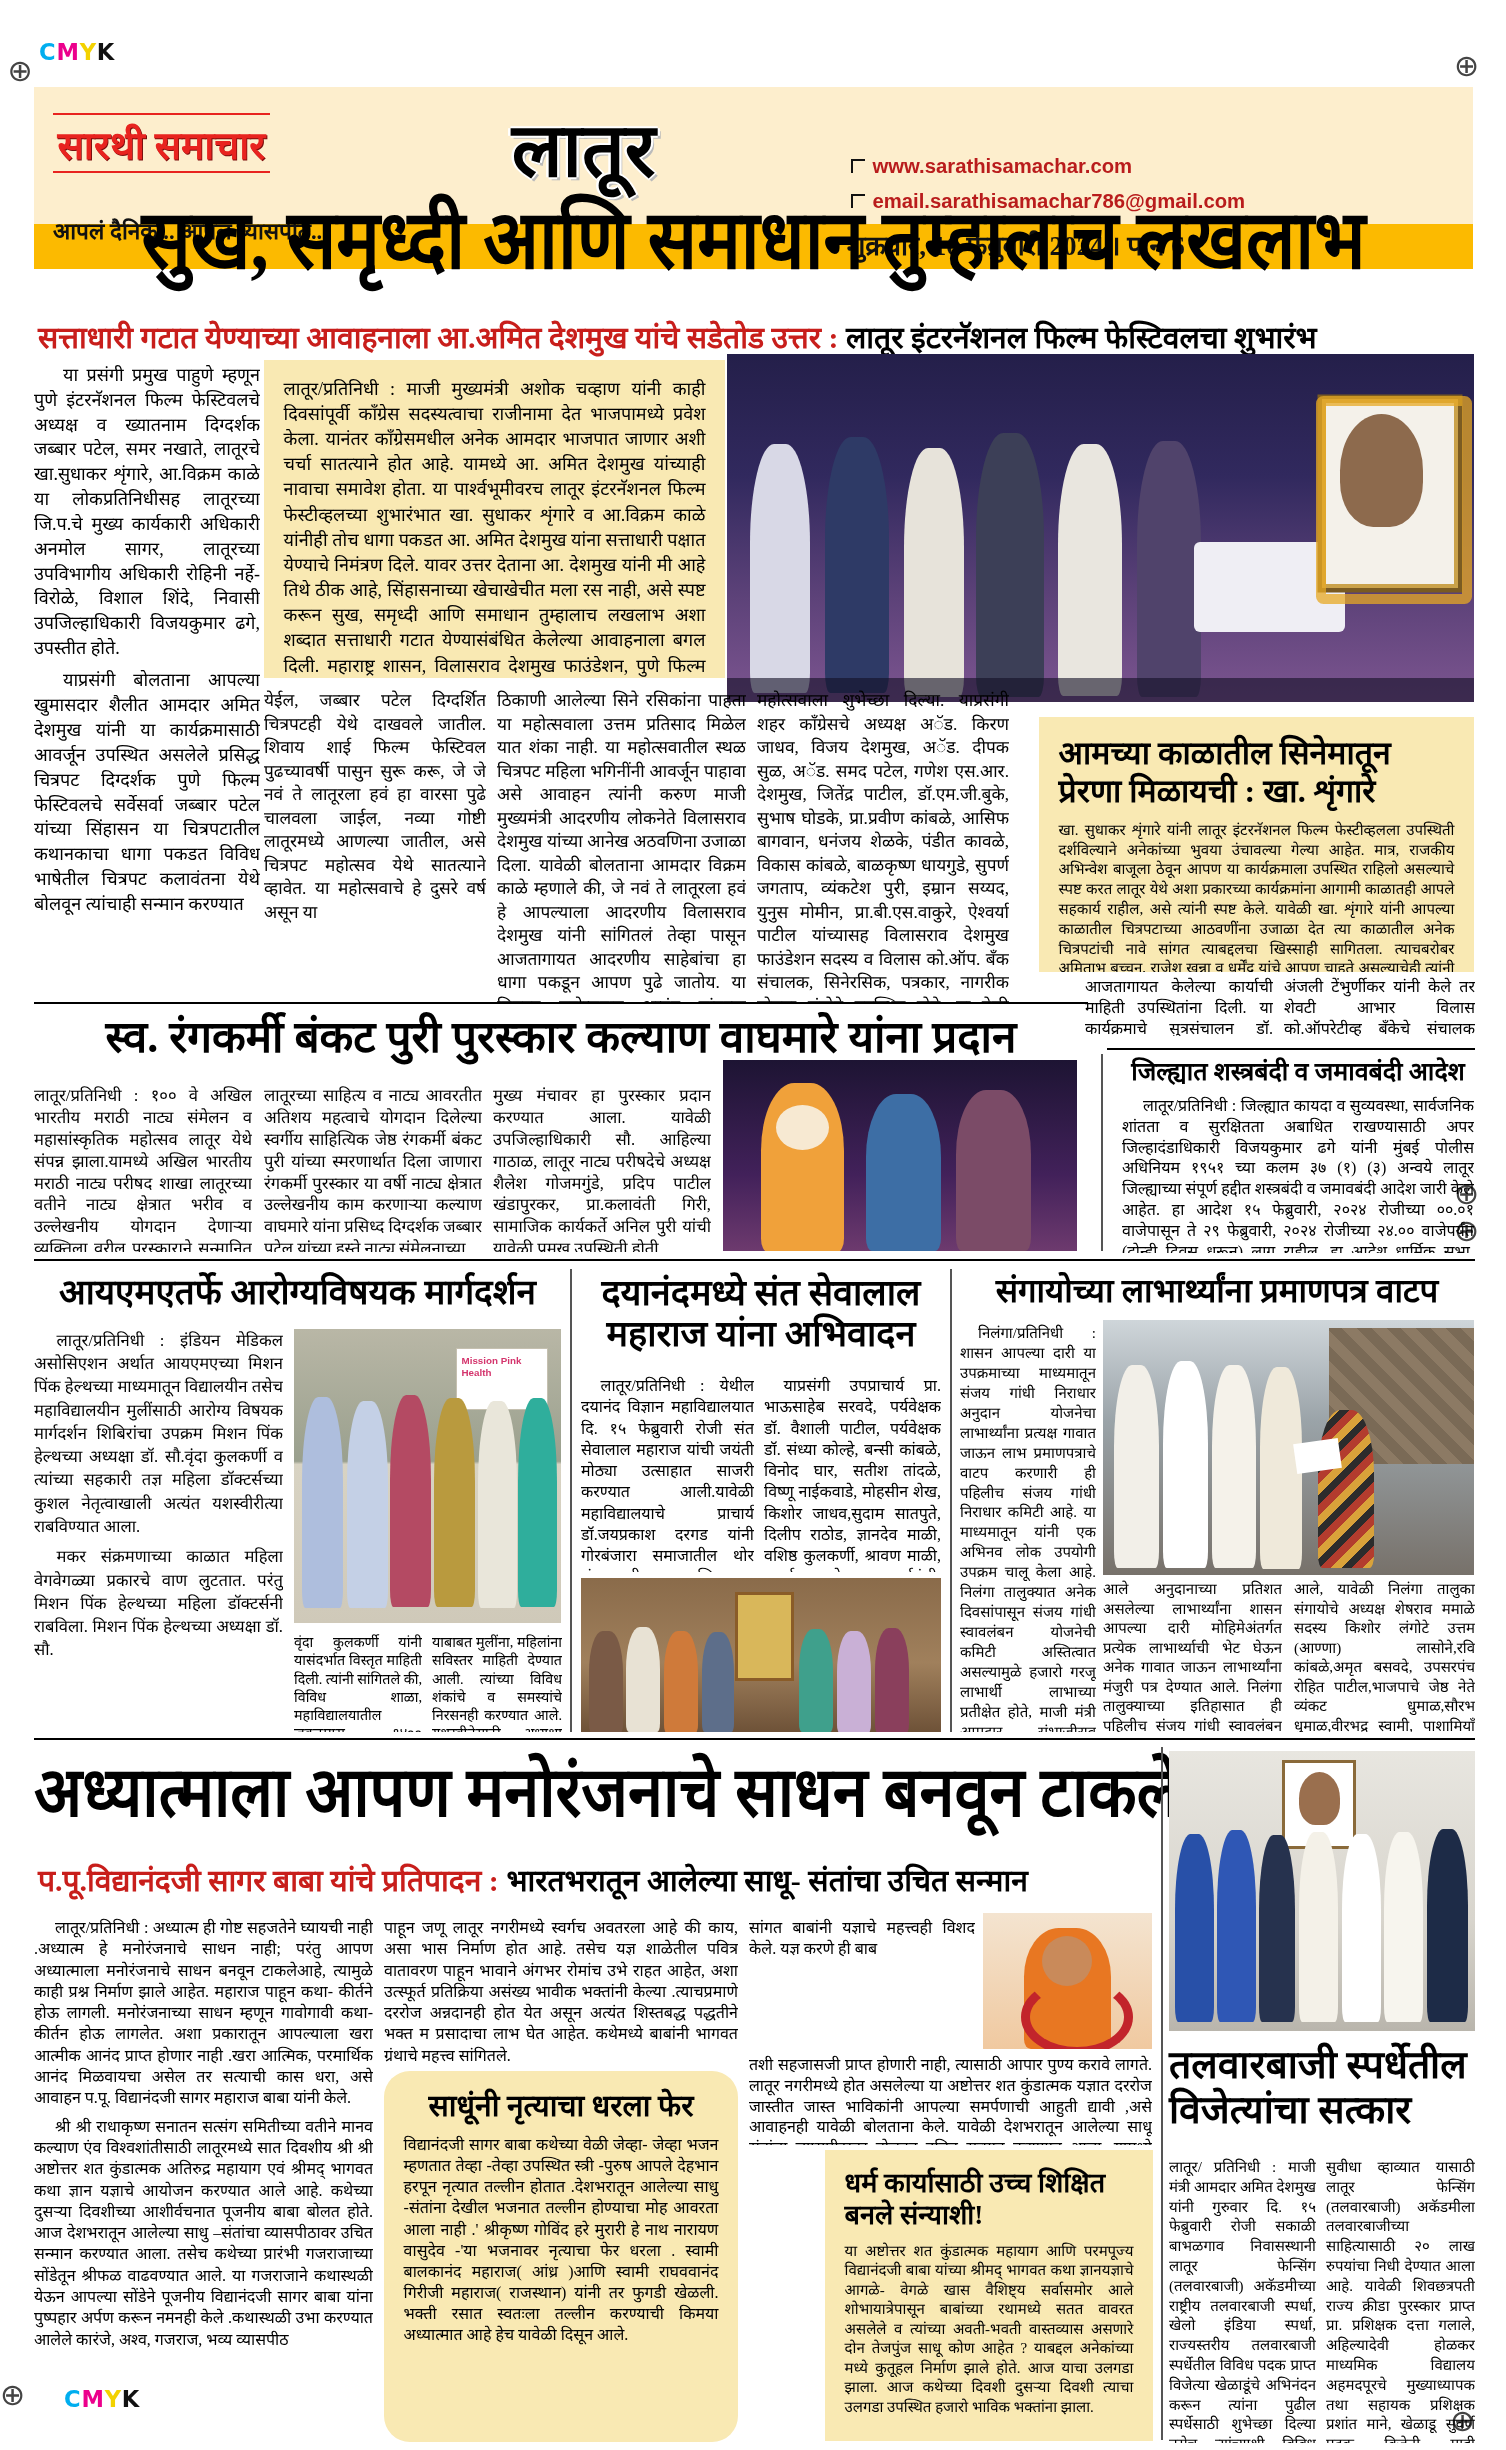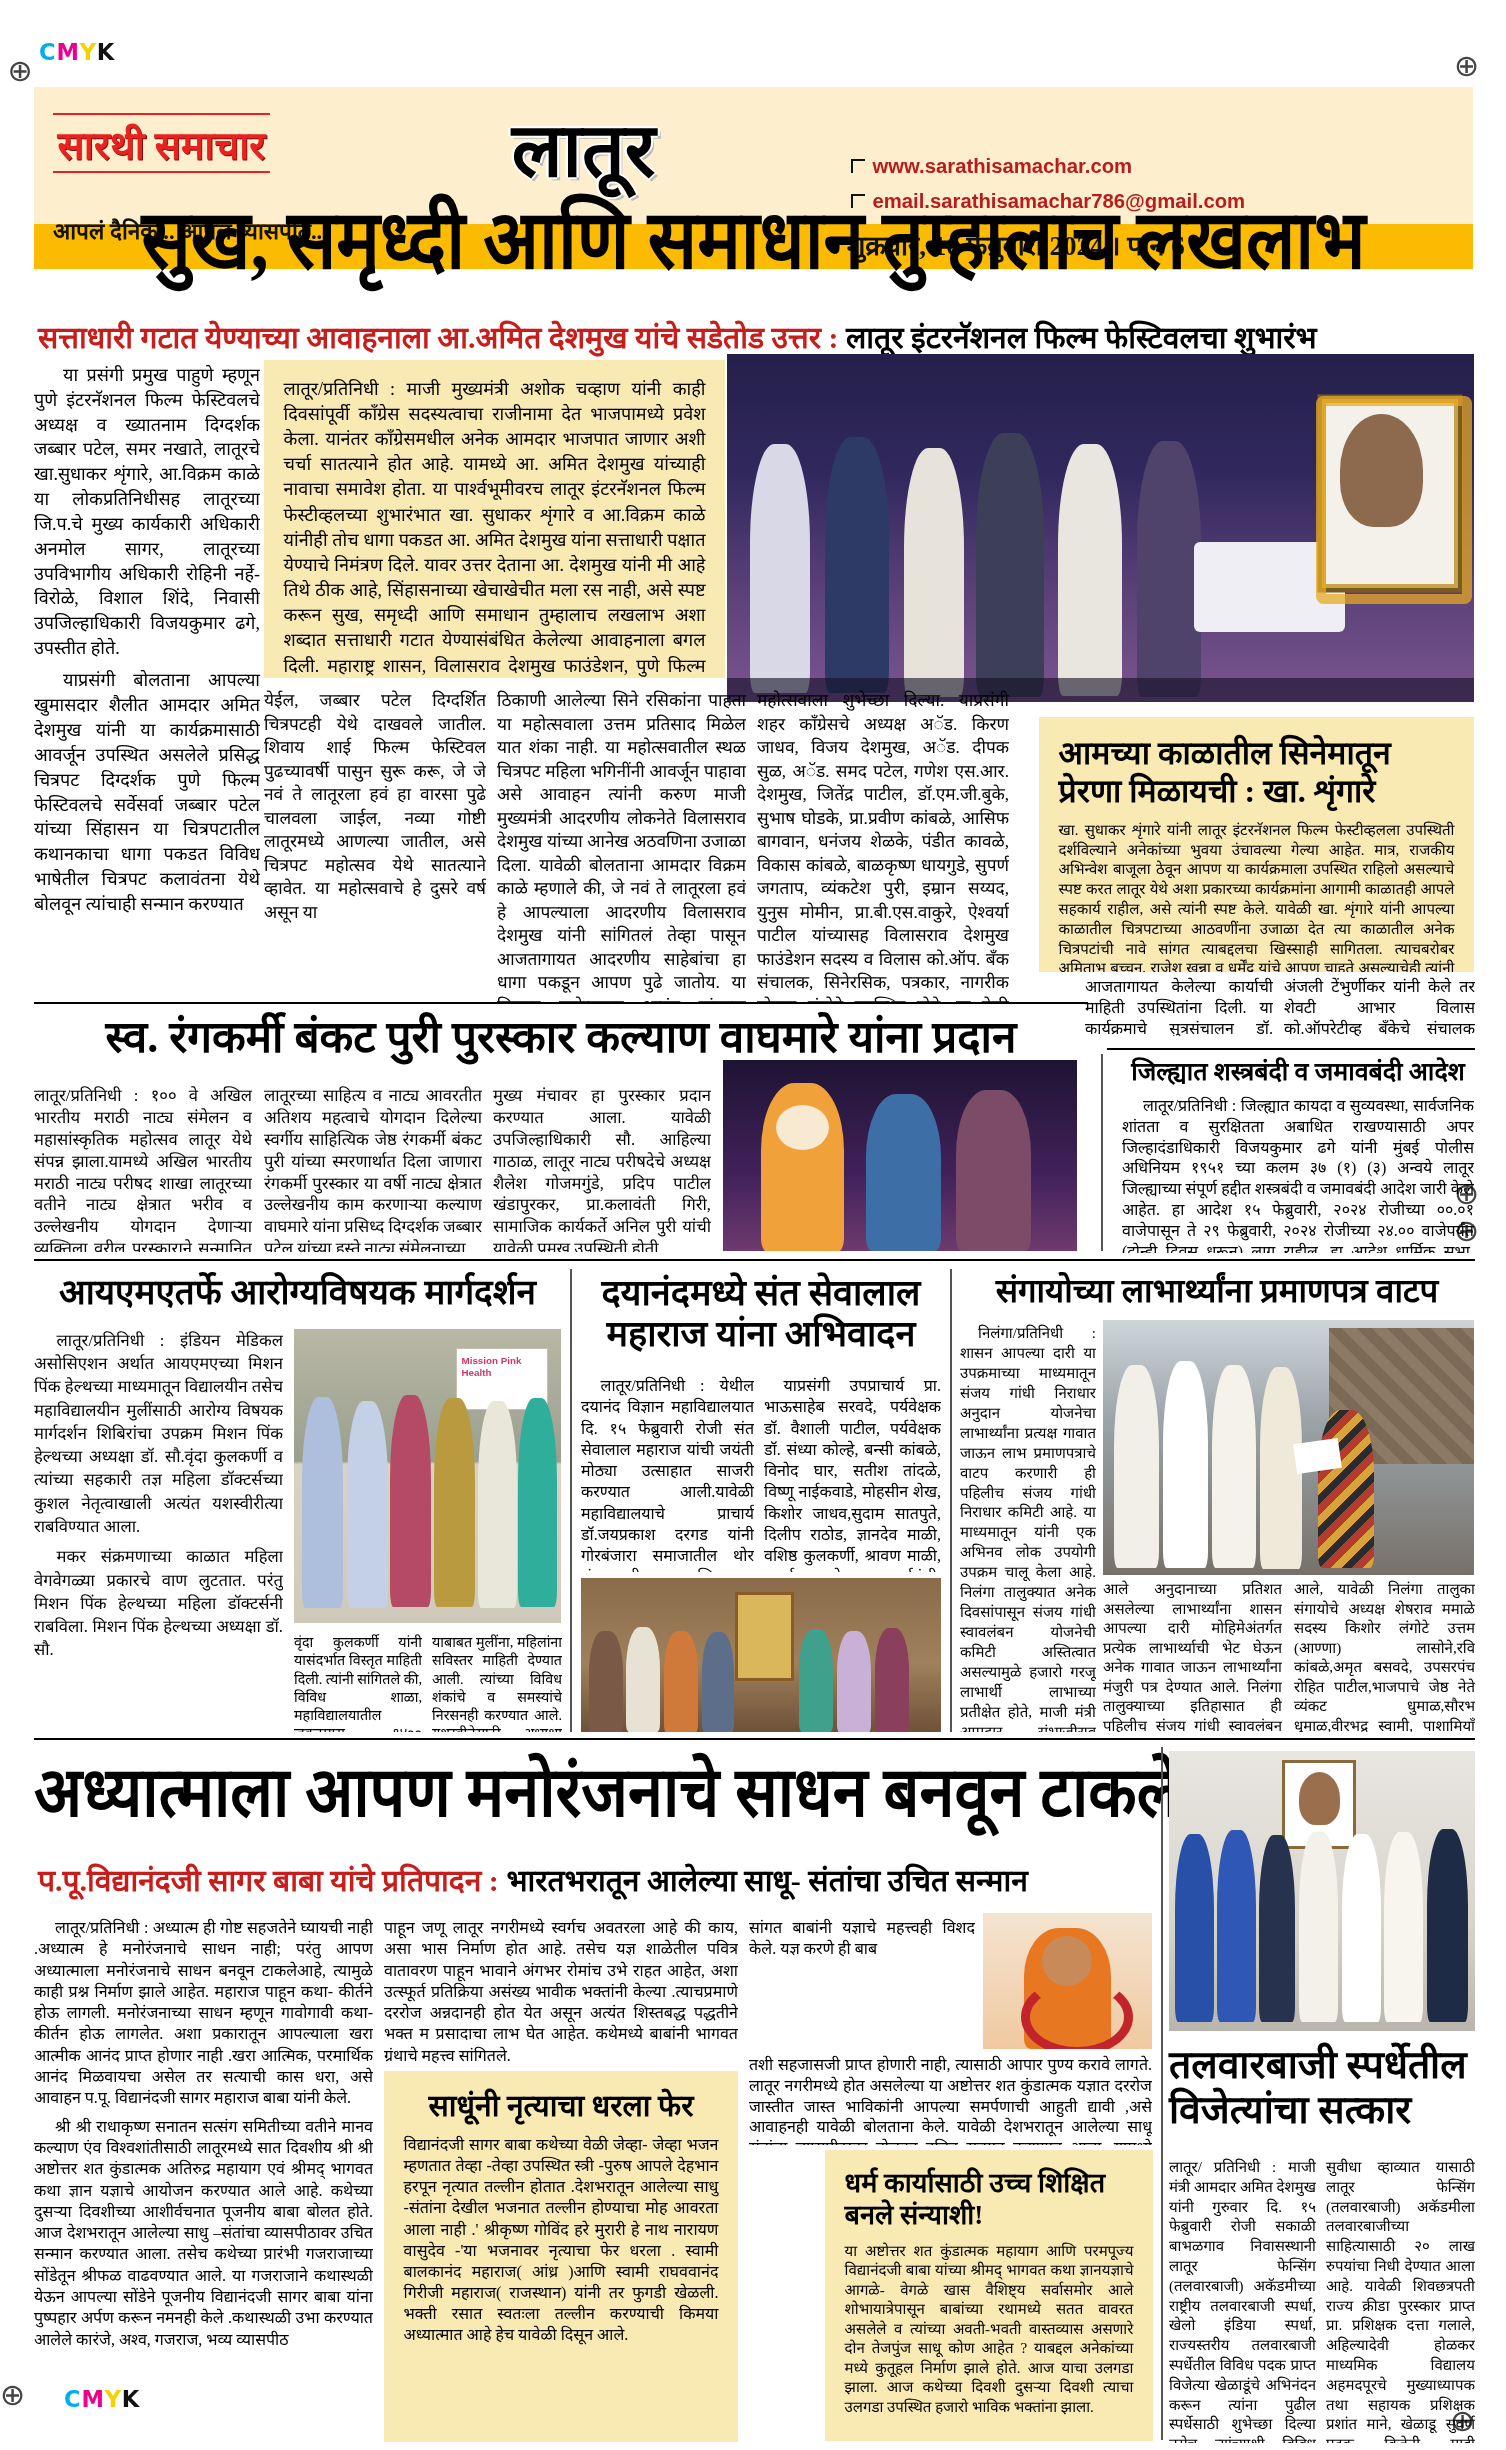--- a/index.html
+++ b/index.html
@@ -234,21 +234,21 @@
   </div>
 
   <div class="coltext" style="left:34px;top:1917px;width:339px;height:527px;font-size:16px;line-height:1.33;">
     <p style="text-indent:21px;">लातूर/प्रतिनिधी : अध्यात्म ही गोष्ट सहजतेने घ्यायची नाही .अध्यात्म हे मनोरंजनाचे साधन नाही; परंतु आपण अध्यात्माला मनोरंजनाचे साधन बनवून टाकलेआहे, त्यामुळे काही प्रश्न निर्माण झाले आहेत. महाराज पाहून कथा- कीर्तने होऊ लागली. मनोरंजनाच्या साधन म्हणून गावोगावी कथा- कीर्तन होऊ लागलेत. अशा प्रकारातून आपल्याला खरा आत्मीक आनंद प्राप्त होणार नाही .खरा आत्मिक, परमार्थिक आनंद मिळवायचा असेल तर सत्याची कास धरा, असे आवाहन प.पू. विद्यानंदजी सागर महाराज बाबा यांनी केले.</p>
     <p style="text-indent:21px;">श्री श्री राधाकृष्ण सनातन सत्संग समितीच्या वतीने मानव कल्याण एंव विश्वशांतीसाठी लातूरमध्ये सात दिवशीय श्री श्री अष्टोत्तर शत कुंडात्मक अतिरुद्र महायाग एवं श्रीमद् भागवत कथा ज्ञान यज्ञाचे आयोजन करण्यात आले आहे. कथेच्या दुसऱ्या दिवशीच्या आशीर्वचनात पूजनीय बाबा बोलत होते. आज देशभरातून आलेल्या साधु –संतांचा व्यासपीठावर उचित सन्मान करण्यात आला. तसेच कथेच्या प्रारंभी गजराजाच्या सोंडेतून श्रीफळ वाढवण्यात आले. या गजराजाने कथास्थळी येऊन आपल्या सोंडेने पूजनीय विद्यानंदजी सागर बाबा यांना पुष्पहार अर्पण करून नमनही केले .कथास्थळी उभा करण्यात आलेले कारंजे, अश्व, गजराज, भव्य व्यासपीठ</p>
   </div>
 
   <div class="coltext" style="left:384px;top:1917px;width:354px;height:147px;font-size:16px;line-height:1.33;">
     <p style="text-indent:0;">पाहून जणू लातूर नगरीमध्ये स्वर्गच अवतरला आहे की काय, असा भास निर्माण होत आहे. तसेच यज्ञ शाळेतील पवित्र वातावरण पाहून भावाने अंगभर रोमांच उभे राहत आहेत, अशा उत्स्फूर्त प्रतिक्रिया असंख्य भावीक भक्तांनी केल्या .त्याचप्रमाणे दररोज अन्नदानही होत येत असून अत्यंत शिस्तबद्ध पद्धतीने भक्त म प्रसादाचा लाभ घेत आहेत. कथेमध्ये बाबांनी भागवत ग्रंथाचे महत्त्व सांगितले.</p>
   </div>
-  <div class="ybox" style="left:384px;top:2071px;width:354px;height:371px;">
+  <div class="ybox" style="left:384px;top:2071px;width:354px;height:371px;border-radius:26px;">
     <div class="inner">
       <div class="boxtitle" style="font-size:30px;text-align:center;">साधूंनी नृत्याचा धरला फेर</div>
       <div style="font-size:16px;line-height:1.32;text-align:justify;">विद्यानंदजी सागर बाबा कथेच्या वेळी जेव्हा- जेव्हा भजन म्हणतात तेव्हा -तेव्हा उपस्थित स्त्री -पुरुष आपले देहभान हरपून नृत्यात तल्लीन होतात .देशभरातून आलेल्या साधु -संतांना देखील भजनात तल्लीन होण्याचा मोह आवरता आला नाही .' श्रीकृष्ण गोविंद हरे मुरारी हे नाथ नारायण वासुदेव -'या भजनावर नृत्याचा फेर धरला . स्वामी बालकानंद महाराज( आंध्र )आणि स्वामी राघववानंद गिरीजी महाराज( राजस्थान) यांनी तर फुगडी खेळली. भक्ती रसात स्वतःला तल्लीन करण्याची किमया अध्यात्मात आहे हेच यावेळी दिसून आले.</div>
     </div>
   </div>
 
   <div class="coltext" style="left:749px;top:1917px;width:226px;height:132px;font-size:16px;line-height:1.33;">
     <p style="text-indent:0;">सांगत बाबांनी यज्ञाचे महत्त्वही विशद केले. यज्ञ करणे ही बाब</p>
   </div>
   <div class="photo ph-sadhu" style="left:983px;top:1913px;width:169px;height:136px;">

